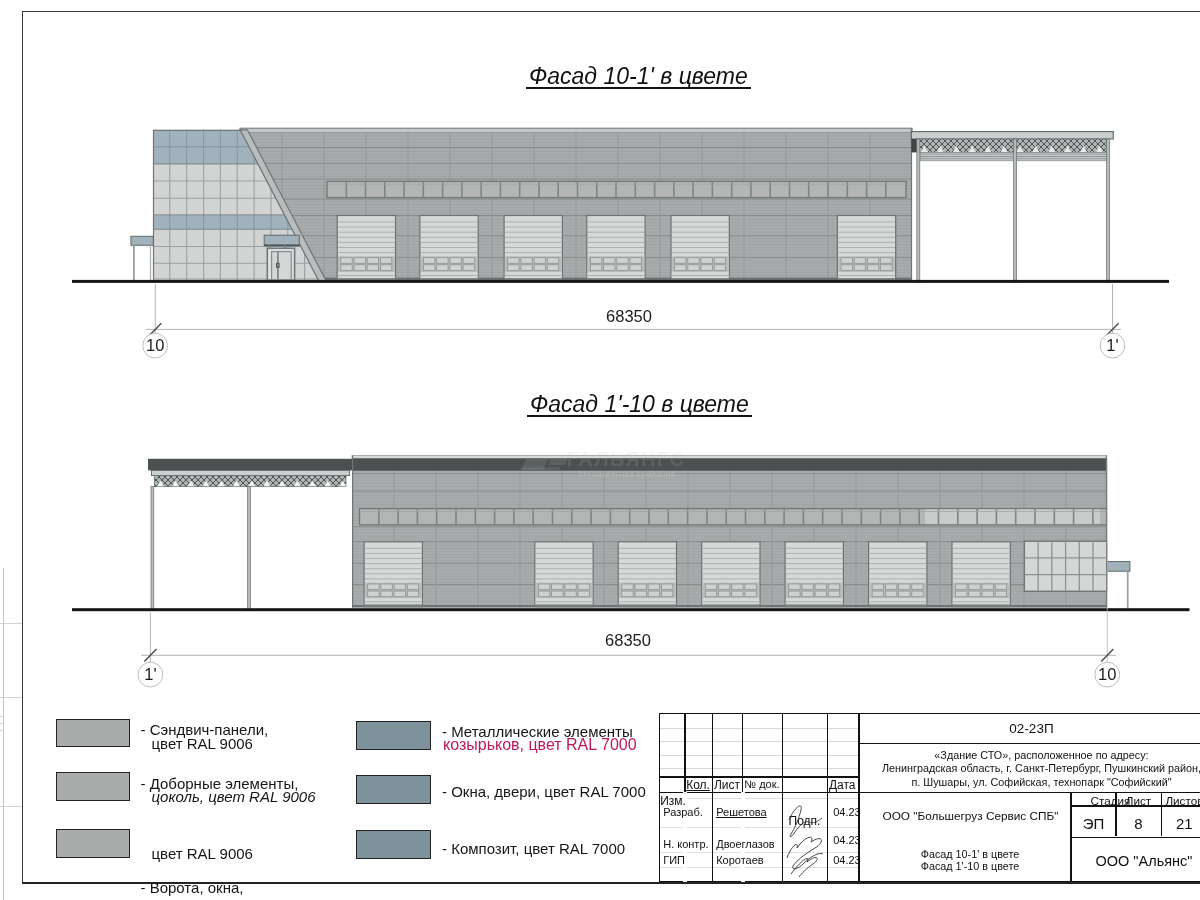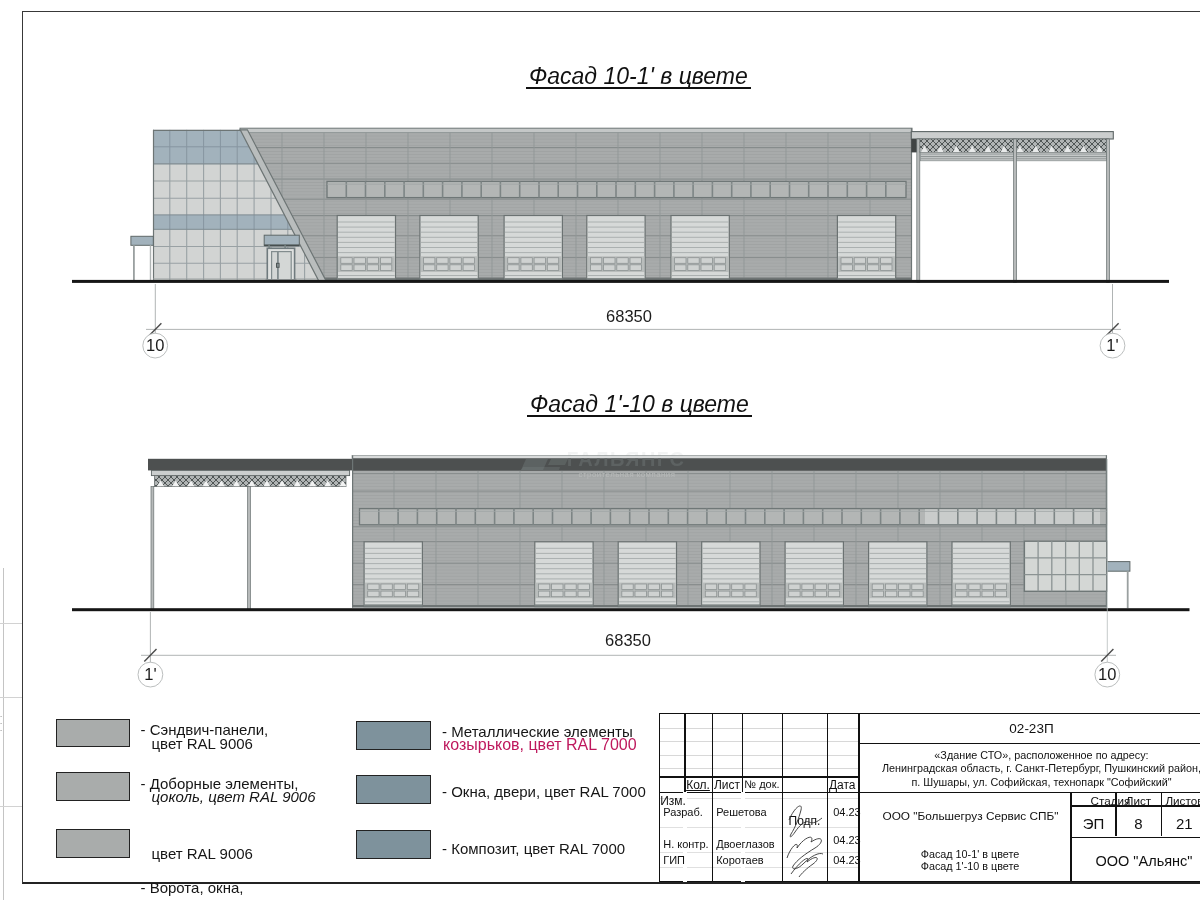--- a/index.html
+++ b/index.html
@@ -471,21 +471,21 @@
 <div class="abs" style="left:167.0px;top:0px;width:1.3px;height:167.5px;background:#111;"></div>
 <div class="abs" style="left:23.2px;top:77.3px;width:3.4px;height:90.2px;background:#fff;"></div>
 <div class="abs" style="left:81.0px;top:77.3px;width:3.4px;height:90.2px;background:#fff;"></div>
 <div class="abs" style="left:0px;top:63.8px;width:24.2px;text-align:center;font-size:12px;white-space:nowrap;margin-top:16px;">Изм.</div>
 <div class="abs" style="left:24.2px;top:63.8px;width:27.3px;text-align:center;font-size:12px;white-space:nowrap;text-decoration:underline;">Кол.</div>
 <div class="abs" style="left:51.5px;top:63.8px;width:30.5px;text-align:center;font-size:12px;white-space:nowrap;">Лист</div>
 <div class="abs" style="left:82.0px;top:63.8px;width:39.599999999999994px;text-align:center;font-size:11px;white-space:nowrap;">№ док.</div>
 <div class="abs" style="left:121.6px;top:63.8px;width:45.400000000000006px;text-align:center;font-size:12px;white-space:nowrap;margin-top:36px;">Подп.</div>
 <div class="abs" style="left:167.0px;top:63.8px;width:30.0px;text-align:center;font-size:12px;white-space:nowrap;">Дата</div>
 <div class="abs" style="left:3px;top:92px;font-size:11px;">Разраб.</div>
-<div class="abs" style="left:56px;top:92px;font-size:11px;">Решетова</div>
+<div class="abs" style="left:56px;top:92px;font-size:11px;text-decoration:underline;">Решетова</div>
 <div class="abs" style="left:173px;top:92px;font-size:11px;">04.23</div>
 <div class="abs" style="left:3px;top:124px;font-size:11px;">Н. контр.</div>
 <div class="abs" style="left:56px;top:124px;font-size:11px;">Двоеглазов</div>
 <div class="abs" style="left:173px;top:119.5px;font-size:11px;">04.23</div>
 <div class="abs" style="left:3px;top:139.5px;font-size:11px;">ГИП</div>
 <div class="abs" style="left:56px;top:139.5px;font-size:11px;">Коротаев</div>
 <div class="abs" style="left:173px;top:139.5px;font-size:11px;">04.23</div>
 <svg class="abs" style="left:121px;top:80px;" width="46" height="85" viewBox="0 0 46 85">
       <path d="M8 26 C14 12 22 8 20 16 C18 24 14 34 10 40 C8 44 10 44 14 38 C18 32 24 26 28 28 C32 30 36 28 41 24" fill="none" stroke="#333" stroke-width="0.9"></path>
       <path d="M6 64 C10 52 18 46 16 54 C24 42 34 40 30 48 C42 40 44 48 34 54 C24 60 16 66 12 72 C10 76 16 76 22 70 C30 62 38 58 42 60" fill="none" stroke="#333" stroke-width="0.9"></path>

